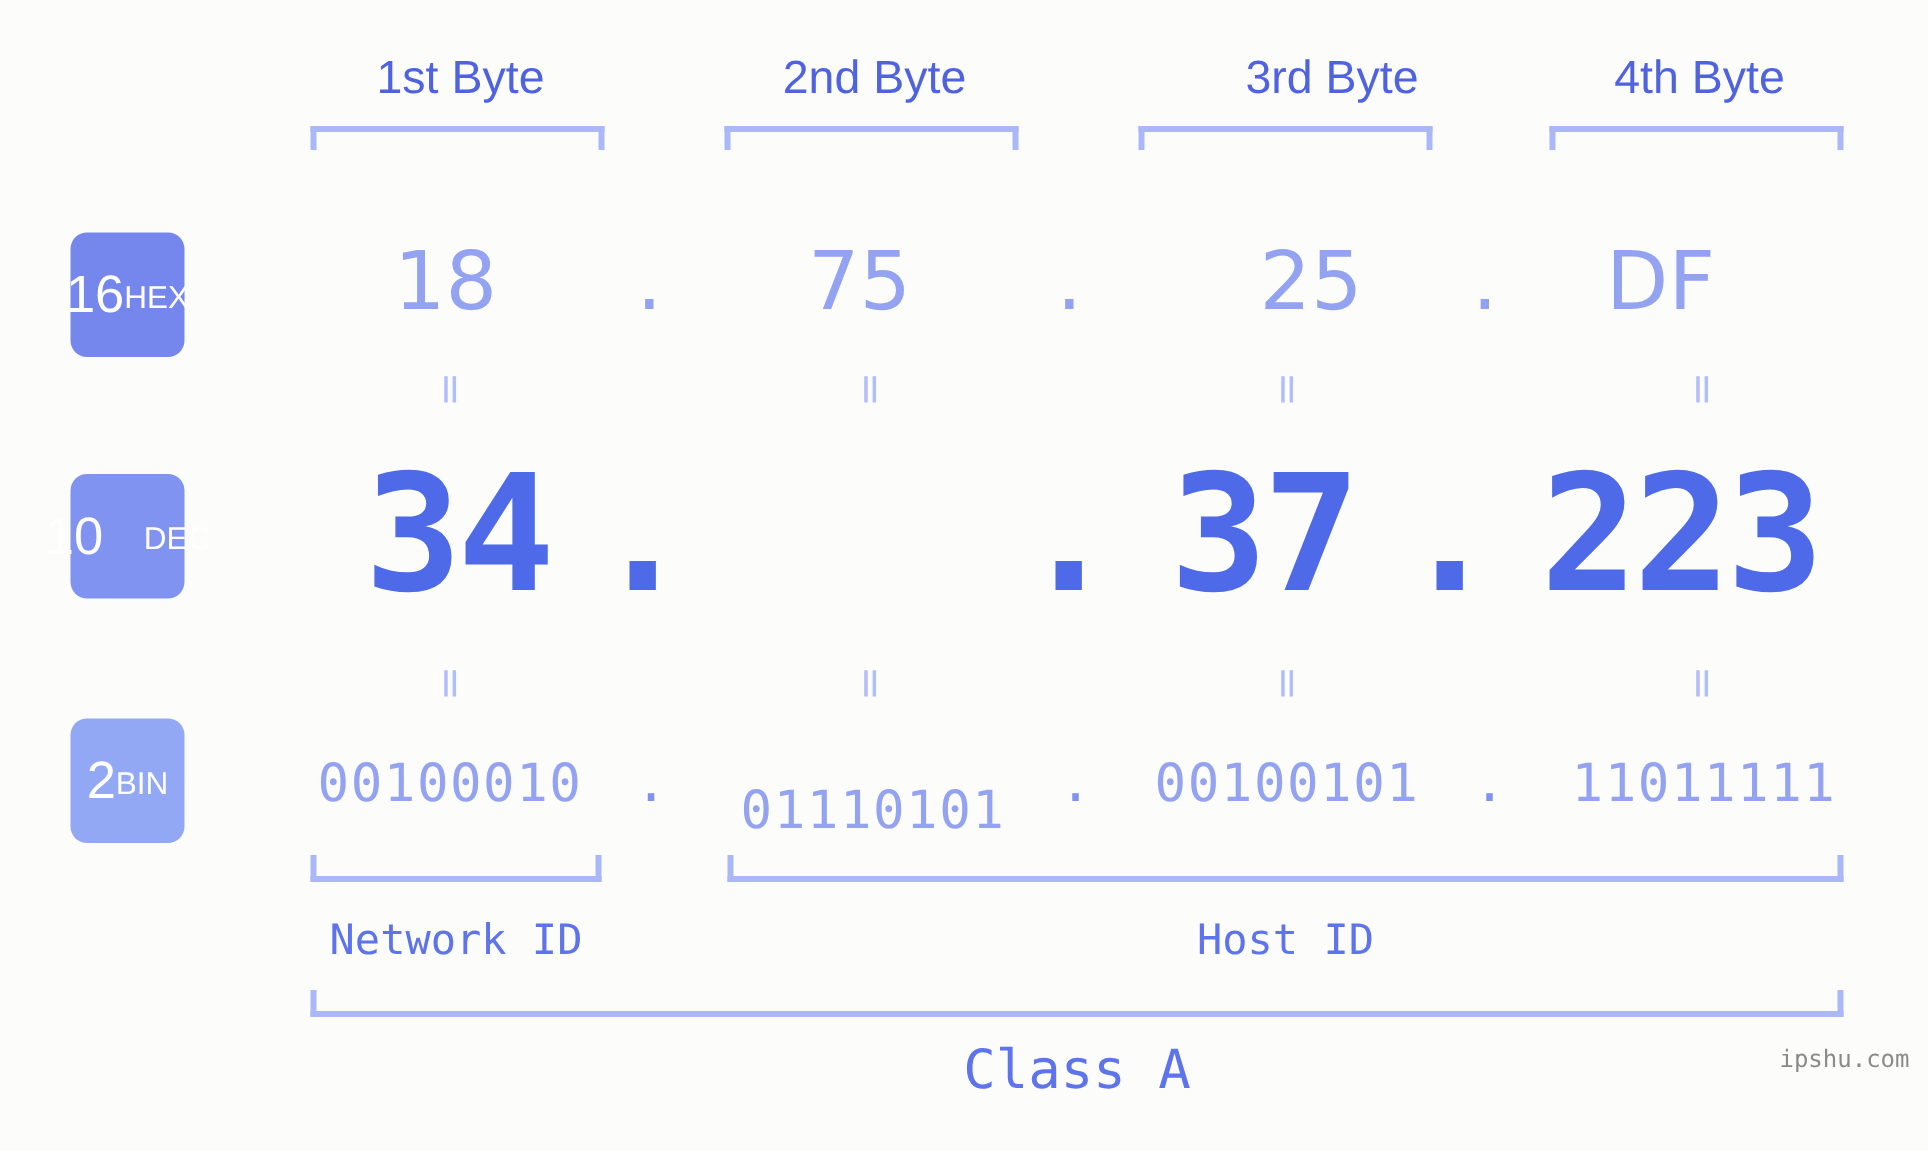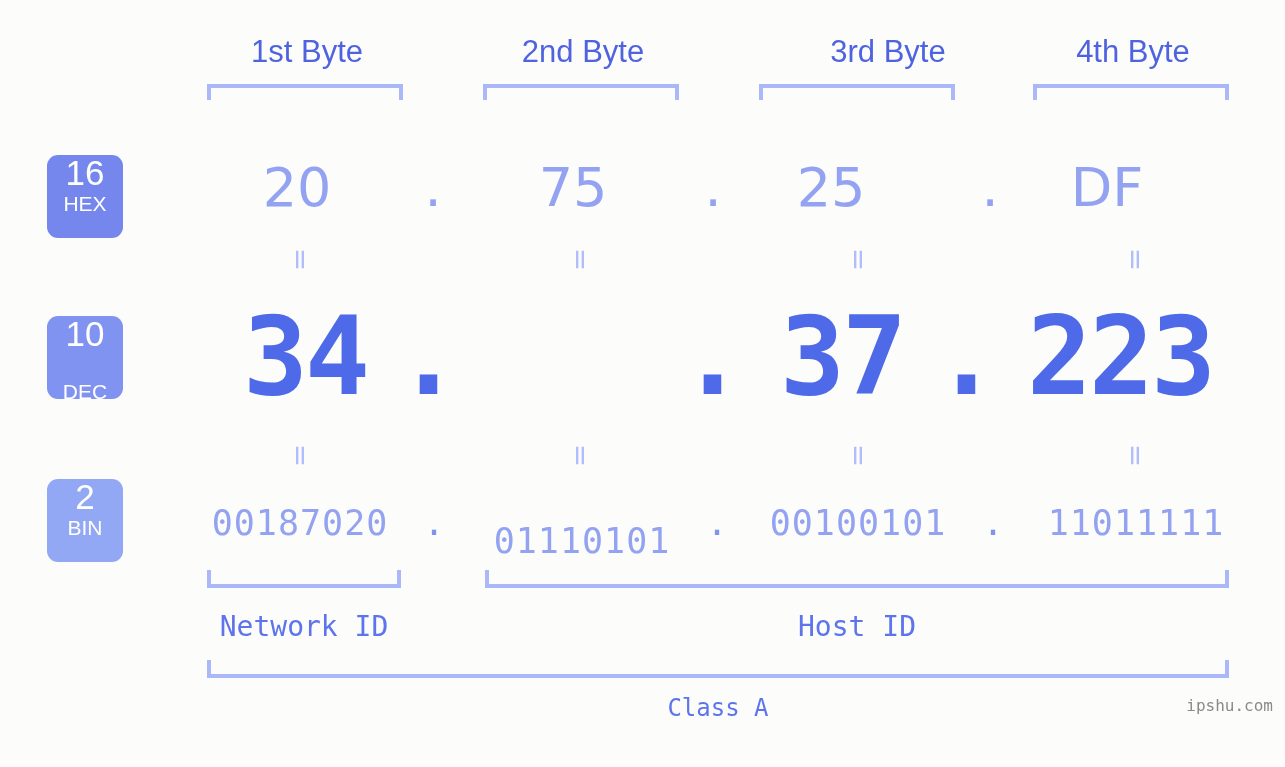--- a/index.html
+++ b/index.html
@@ -53,23 +53,23 @@
 
   
   .badge {
     position: absolute;
     left: 47px;
     width: 76px;
     height: 83px;
     border-radius: 11px;
     color: #ffffff;
     display: flex;
-    flex-direction: column;
+    flex-direction: row;
     align-items: center;
-    justify-content: flex-start;
+    justify-content: center;
     font-family: "Liberation Sans", sans-serif;
     line-height: 1;
   }
   .badge .num {
     font-size: 35px;
     font-weight: 400;
     letter-spacing: 0px;
   }
   .badge .tag {
     font-size: 21px;
@@ -160,21 +160,21 @@
     font-size: 28px;
     color: #5d74ec;
     font-family: "DejaVu Sans Mono", monospace;
     white-space: nowrap;
     line-height: 1;
   }
 
   .class-label {
     position: absolute;
     text-align: center;
-    font-size: 24px;
+    font-size: 36px;
     color: #5d74ec;
     font-family: "DejaVu Sans Mono", monospace;
     white-space: nowrap;
     line-height: 1;
   }
 
   .watermark {
     position: absolute;
     right: 12px;
     bottom: 18px;
@@ -207,27 +207,27 @@
   <div class="badge" style="top:316px;background:#8093f0;gap:27px;">
     <span class="num">10</span>
     <span class="tag">DEC</span>
   </div>
 
   <div class="badge" style="top:479px;background:#93a8f4;">
     <span class="num">2</span>
     <span class="tag">BIN</span>
   </div>
 
-  <div class="val hex-val" style="left:207px;width:180px;">20</div>
+  <div class="val hex-val" style="left:207px;width:180px;">18</div>
   <div class="val hex-dot" style="left:403px;width:60px;">.</div>
 
   <div class="val hex-val" style="left:483px;width:180px;">75</div>
   <div class="val hex-dot" style="left:683px;width:60px;">.</div>
 
-  <div class="val hex-val" style="left:741px;width:180px;">25</div>
+  <div class="val hex-val" style="left:784px;width:180px;">25</div>
   <div class="val hex-dot" style="left:960px;width:60px;">.</div>
 
   <div class="val hex-val" style="left:1007px;width:200px;">DF</div>
 
   <div class="eq" style="left:285px;top:245px;">=</div>
   <div class="eq" style="left:565px;top:245px;">=</div>
   <div class="eq" style="left:843px;top:245px;">=</div>
   <div class="eq" style="left:1120px;top:245px;">=</div>
 
   <div class="val dec-val" style="left:215px;width:180px;">34</div>
@@ -238,21 +238,21 @@
   <div class="val dec-val" style="left:752px;width:180px;">37</div>
   <div class="val dec-dot" style="left:934px;width:62px;">.</div>
 
   <div class="val dec-val" style="left:1000px;width:240px;">223</div>
 
   <div class="eq" style="left:285px;top:441px;">=</div>
   <div class="eq" style="left:565px;top:441px;">=</div>
   <div class="eq" style="left:843px;top:441px;">=</div>
   <div class="eq" style="left:1120px;top:441px;">=</div>
 
-  <div class="val bin-val" style="left:200px;width:200px;">00187020</div>
+  <div class="val bin-val" style="left:200px;width:200px;">00100010</div>
   <div class="val bin-dot" style="left:405px;width:58px;">.</div>
 
   <div class="val bin-val" style="left:482px;width:200px;margin-top:18px;">01110101</div>
   <div class="val bin-dot" style="left:688px;width:58px;">.</div>
 
   <div class="val bin-val" style="left:758px;width:200px;">00100101</div>
   <div class="val bin-dot" style="left:964px;width:58px;">.</div>
 
   <div class="val bin-val" style="left:1036px;width:200px;">11011111</div>
 

